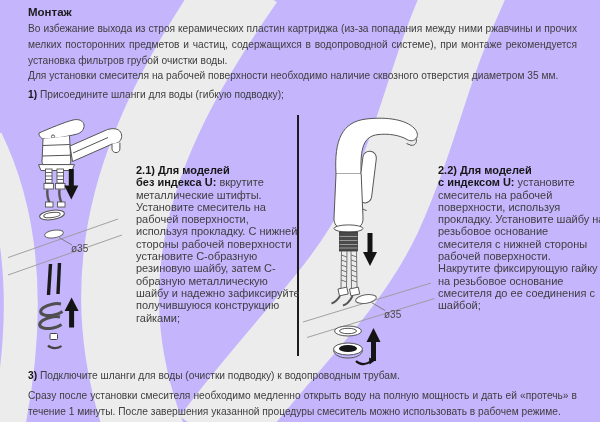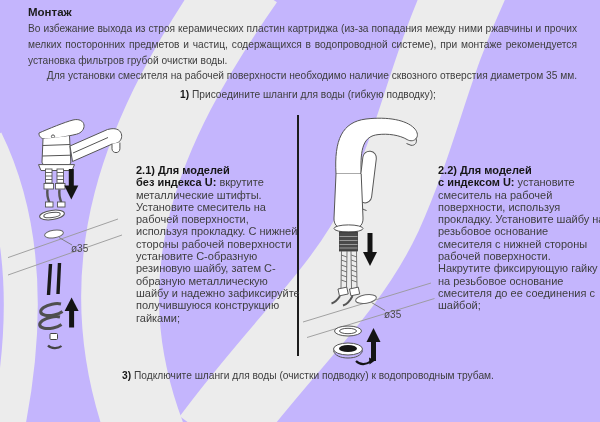--- a/index.html
+++ b/index.html
@@ -10,22 +10,22 @@
   .wm{position:absolute;left:0;top:0;z-index:0;}
   .content{position:absolute;z-index:1;}
   .title{
     position:absolute;left:28px;top:6px;font-size:11.5px;font-weight:bold;color:#1c1c1c;
   }
   .para{
     position:absolute;left:28px;width:549px;font-size:10.2px;line-height:16px;
     text-align:justify;margin:0;color:#3e3e3e;
   }
   .intro{top:21px;}
-  .hole-note{top:68px;text-align:right;}
-  .step-line{position:absolute;left:28px;width:560px;font-size:10.2px;line-height:14px;margin:0;text-align:center;}
+  .hole-note{top:68px;text-align:left;}
+  .step-line{position:absolute;left:28px;width:560px;font-size:10.2px;line-height:14px;margin:0;text-align:left;}
   .step1{top:88px;}
   .step3{top:369px;}
   .outro{top:388px;}
   b.lead{color:#161616;}
   .block{
     position:absolute;top:156px;font-size:11px;line-height:12.3px;margin:8px;color:#3e3e3e;
   }
   .block b{white-space:pre-line;color:#161616;}
   .block-left{left:128px;width:166px;}
   .block-right{left:430px;width:167px;}
@@ -158,14 +158,15 @@
     <g fill="#141414">
       <path d="M66.5 230 L80.5 230 L73.5 216 Z"></path>
       <rect x="71" y="230" width="5" height="19"></rect>
     </g>
   </svg>
 
   <p class="block block-right content"><b>2.2) Для моделей
 с индексом U:</b><span> установите смеситель на рабочей поверхности, используя прокладку. Установите шайбу на резьбовое основание смесителя с нижней стороны рабочей поверхности. Накрутите фиксирующую гайку на резьбовое основание смесителя до ее соединения с шайбой;</span></p>
 
   <p class="step-line step3 content"><b class="lead">3)</b><span> Подключите шланги для воды (очистки подводку) к водопроводным трубам.</span></p>
+  <p class="para outro content">Сразу после установки смесителя необходимо медленно открыть воду на полную мощность и дать ей «протечь» в течение 1 минуты. После завершения указанной процедуры смеситель можно использовать в рабочем режиме.</p>
 
 </div>
 
 </body></html>

